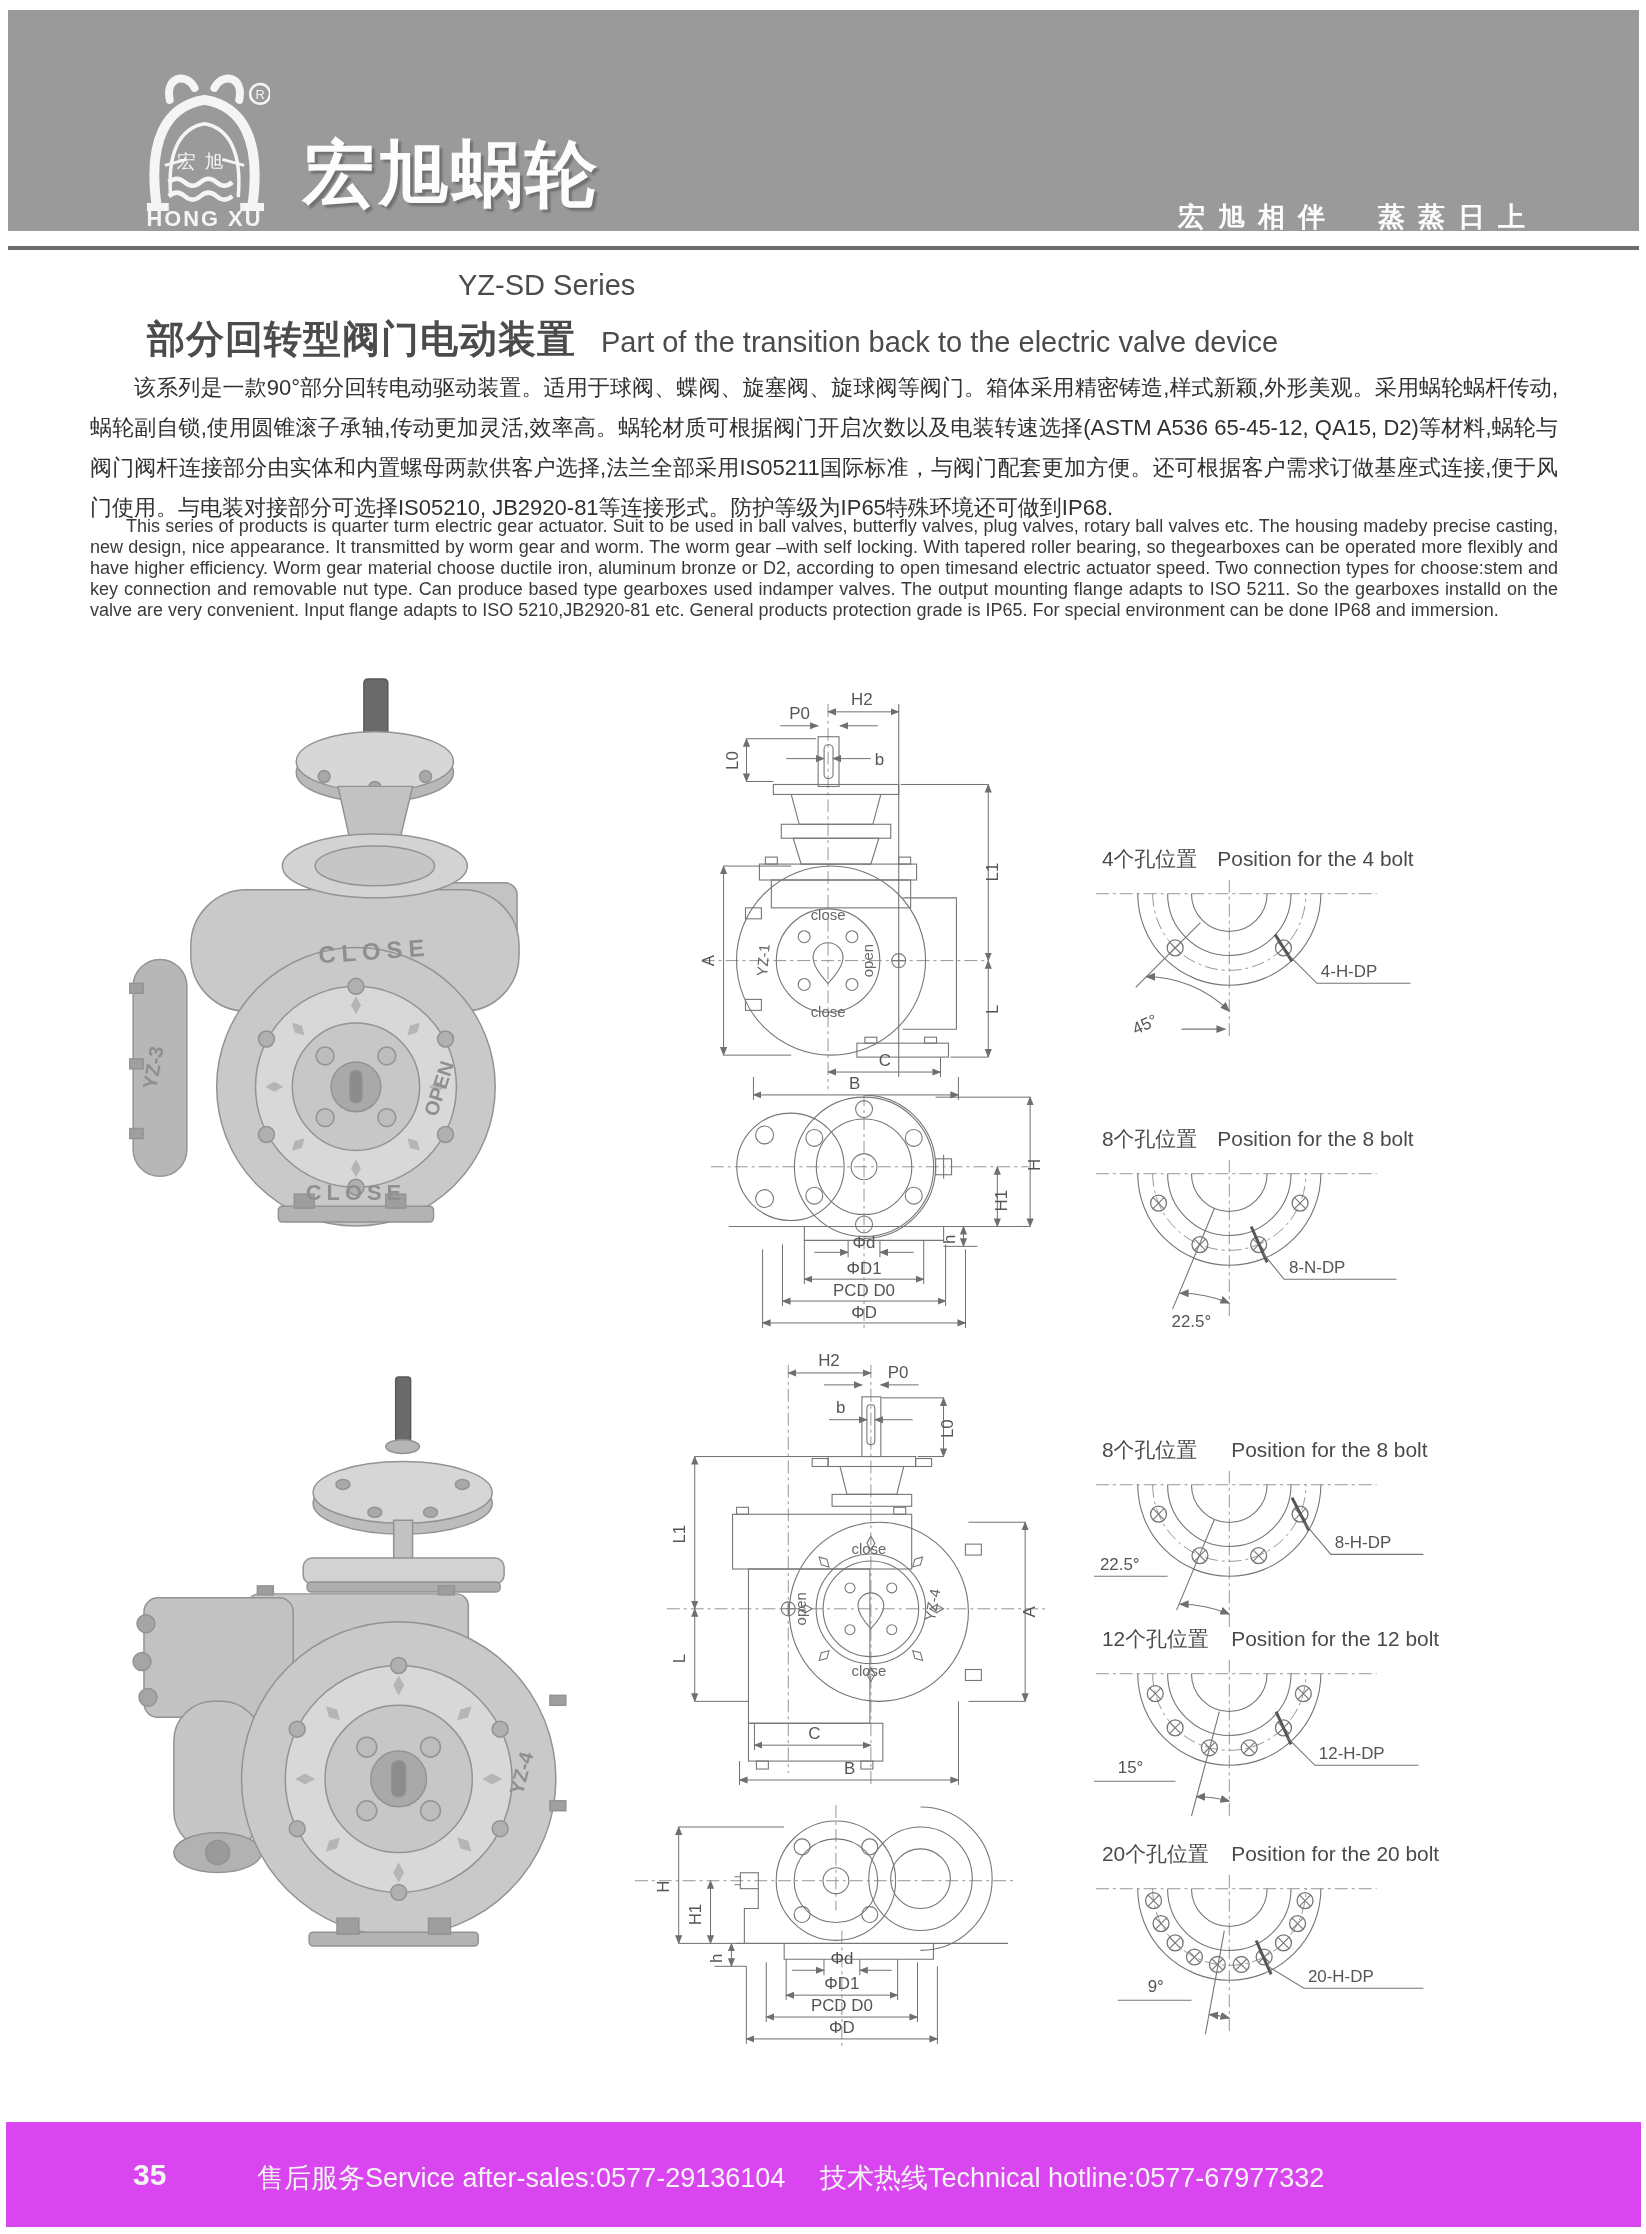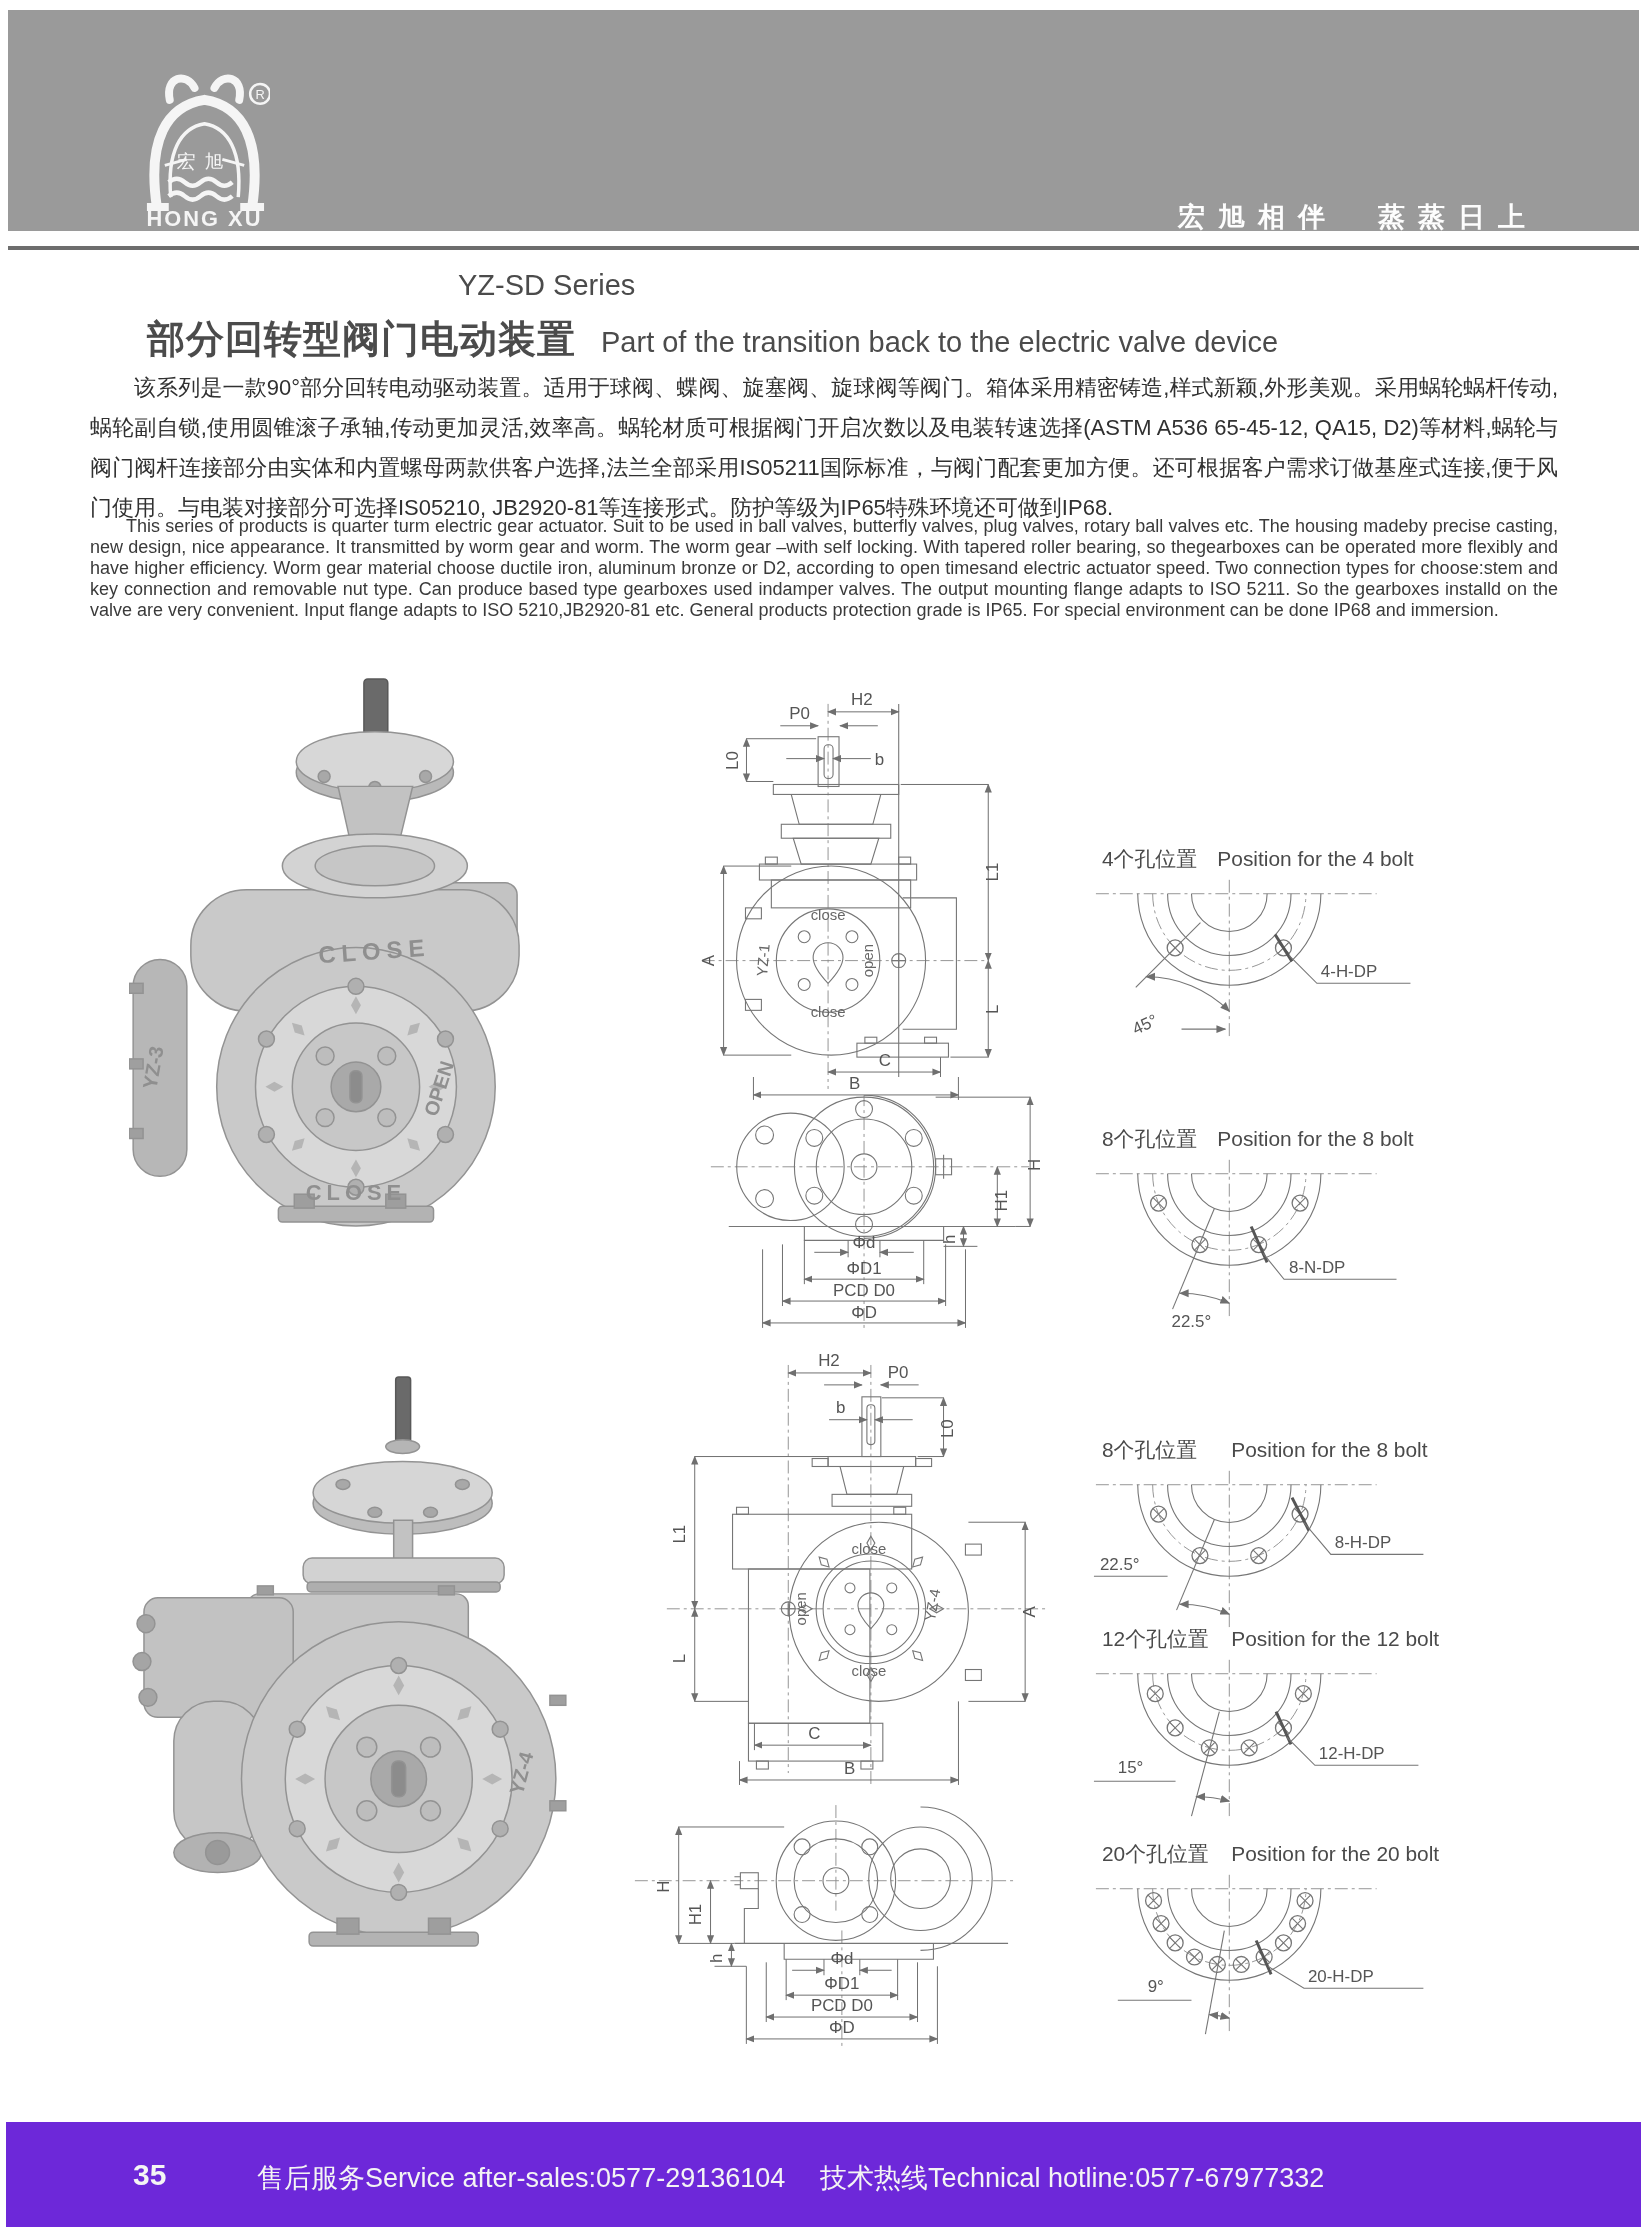--- a/index.html
+++ b/index.html
@@ -8,21 +8,21 @@
   #banner{left:8px;top:10px;width:1631px;height:221px;background:#9a9a9a;}
   #brand{left:295px;top:117px;font-size:72px;font-weight:bold;color:#fdfdfd;letter-spacing:2px;text-shadow:3px 3px 2px rgba(80,80,80,.55);white-space:nowrap;}
   #tagline{left:1170px;top:189px;font-size:27px;color:#fdfdfd;letter-spacing:13px;font-family:"Liberation Serif",serif;font-weight:bold;white-space:nowrap;}
   #rule{left:8px;top:246px;width:1631px;height:4px;background:#6d6d6d;}
   #t-cn{left:100px;top:261px;font-size:46px;font-weight:bold;color:#4b4b4b;letter-spacing:2px;}
   #t-en{left:458px;top:269px;font-size:29px;color:#4b4b4b;}
   #st-cn{left:147px;top:314px;font-size:38px;font-weight:bold;color:#4b4b4b;letter-spacing:1px;}
   #st-en{left:601px;top:326px;font-size:29px;color:#4b4b4b;}
   #p-cn{left:90px;top:368px;width:1468px;font-size:22px;line-height:40px;color:#303030;text-align:justify;text-indent:2em;}
   #p-en{left:90px;top:516px;width:1468px;font-size:18px;line-height:21px;color:#3a3a3a;text-align:justify;text-indent:2em;}
-  #footer{left:6px;top:2122px;width:1635px;height:105px;background:#6d28d9;color:#f4f4f4;}
+  #footer{left:6px;top:2122px;width:1635px;height:105px;background:#d946ef;color:#f4f4f4;}
   #page-no{left:127px;top:36px;font-size:30px;font-weight:bold;}
   #f-service{left:251px;top:38px;font-size:27px;}
   #f-hotline{left:814px;top:38px;font-size:27px;}
   svg text{font-family:"Liberation Sans",sans-serif;}
   .ln{stroke:#767676;stroke-width:1.1;fill:none;}
   .cl{stroke:#8a8a8a;stroke-width:.9;stroke-dasharray:13 4 3 4;fill:none;}
   .dim{stroke:#6f6f6f;stroke-width:1;fill:none;}
   .tk{stroke:#565656;stroke-width:3;}
   .dt{font-size:17px;fill:#555;}
   .sm{font-size:15px;fill:#666;}
@@ -51,20 +51,21 @@
       <path d="M8,138 H30 M102,138 H126" stroke="#f5f5f5" stroke-width="8"></path>
       <path d="M32,128 C28,82 42,58 66,54 C90,58 104,82 100,128" stroke="#f5f5f5" stroke-width="3.5" fill="none"></path>
       <path d="M26,96 L48,90 M84,90 L106,96" stroke="#f5f5f5" stroke-width="3"></path>
       <text x="66" y="99" text-anchor="middle" font-size="19" letter-spacing="9" fill="#f5f5f5">宏旭</text>
       <path d="M30,113 q8,-7 16,0 t16,0 t16,0 t16,0" stroke="#f5f5f5" stroke-width="4.5" fill="none"></path>
       <path d="M30,127 q8,-7 16,0 t16,0 t16,0 t16,0" stroke="#f5f5f5" stroke-width="4.5" fill="none"></path>
       <circle cx="122" cy="24" r="10" stroke="#f5f5f5" stroke-width="2.5" fill="none"></circle>
       <text x="122" y="29" text-anchor="middle" font-size="13" fill="#f5f5f5">R</text>
       <text x="66" y="157" text-anchor="middle" font-size="22" font-weight="bold" letter-spacing="2" font-family="Liberation Serif,serif" fill="#f5f5f5">HONG XU</text>
     </svg>
+    <div id="brand" class="abs">宏旭蜗轮</div>
     <div id="tagline" class="abs">宏旭相伴　蒸蒸日上</div>
   </div>
   <div id="rule" class="abs"></div>
 
   <div id="t-en" class="abs">YZ-SD Series</div>
   <div id="st-cn" class="abs">部分回转型阀门电动装置</div>
   <div id="st-en" class="abs">Part of the transition back to the electric valve device</div>
 
   <div id="p-cn" class="abs">该系列是一款90°部分回转电动驱动装置。适用于球阀、蝶阀、旋塞阀、旋球阀等阀门。箱体采用精密铸造,样式新颖,外形美观。采用蜗轮蜗杆传动,蜗轮副自锁,使用圆锥滚子承轴,传动更加灵活,效率高。蜗轮材质可根据阀门开启次数以及电装转速选择(ASTM A536 65-45-12, QA15, D2)等材料,蜗轮与阀门阀杆连接部分由实体和内置螺母两款供客户选择,法兰全部采用IS05211国际标准，与阀门配套更加方便。还可根据客户需求订做基座式连接,便于风门使用。与电装对接部分可选择IS05210, JB2920-81等连接形式。防护等级为IP65特殊环境还可做到IP68.</div>
   <div id="p-en" class="abs">This series of products is quarter turm electric gear actuator. Suit to be used in ball valves, butterfly valves, plug valves, rotary ball valves etc. The housing madeby precise casting, new design, nice appearance. It transmitted by worm gear and worm. The worm gear –with self locking. With tapered roller bearing, so thegearboxes can be operated more flexibly and have higher efficiency. Worm gear material choose ductile iron, aluminum bronze or D2, according to open timesand electric actuator speed. Two connection types for choose:stem and key connection and removable nut type. Can produce based type gearboxes used indamper valves. The output mounting flange adapts to ISO 5211. So the gearboxes installd on the valve are very convenient. Input flange adapts to ISO 5210,JB2920-81 etc. General  products protection grade is IP65. For special environment can be done IP68 and immersion.</div>

